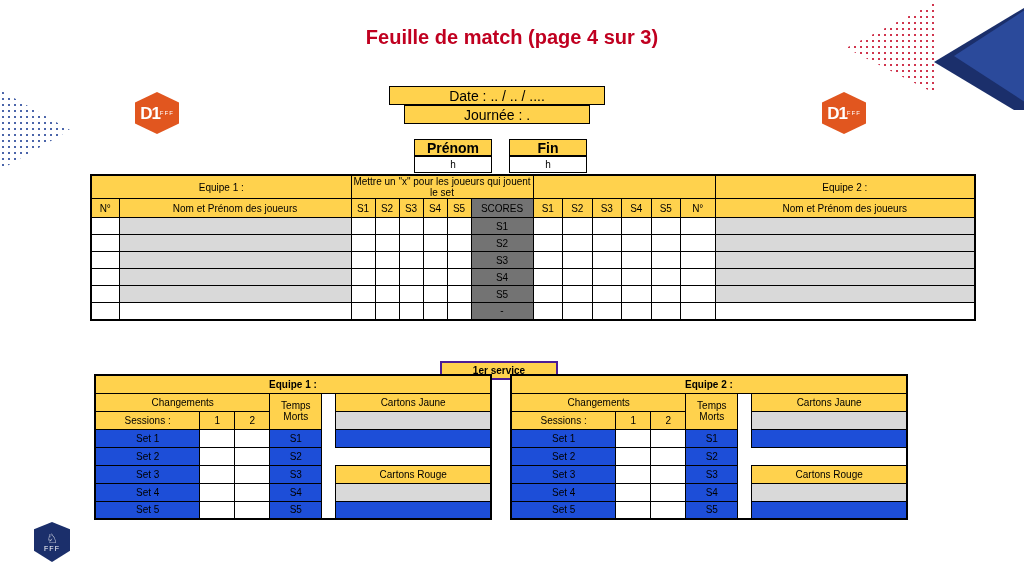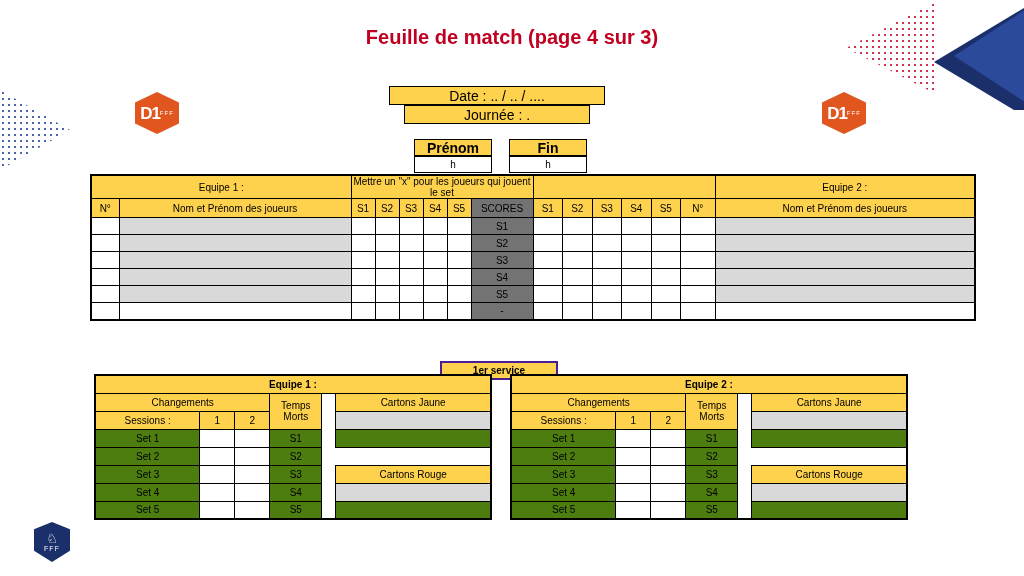--- a/index.html
+++ b/index.html
@@ -78,21 +78,21 @@
   .namecell{width:232px;}
   .numcell{width:28px;}
   .setcell{width:24px;}
   .scorelbl{width:62px;background:#737373;font-size:10px;}
   
   .bt{position:absolute;border:2px solid #000;}
   .bt td{border:1px solid #000;box-sizing:border-box;padding:0;text-align:center;font-size:10px;}
   .bt .head{background:#ffd24d;font-weight:bold;height:18px;}
   .bt .sub{background:#ffd24d;height:18px;}
   .bt .srow{height:18px;}
-  .ltgray{background:#4d7c0f;}
+  .ltgray{background:#1d4ed8;}
   .mgray{background:#d9d9d9;}
   .nb{border:none !important;}
 </style>
 </head>
 <body>
 
 <div class="deco-tr">
   <div class="navy"></div>
   <div class="navy2"></div>
 </div>

